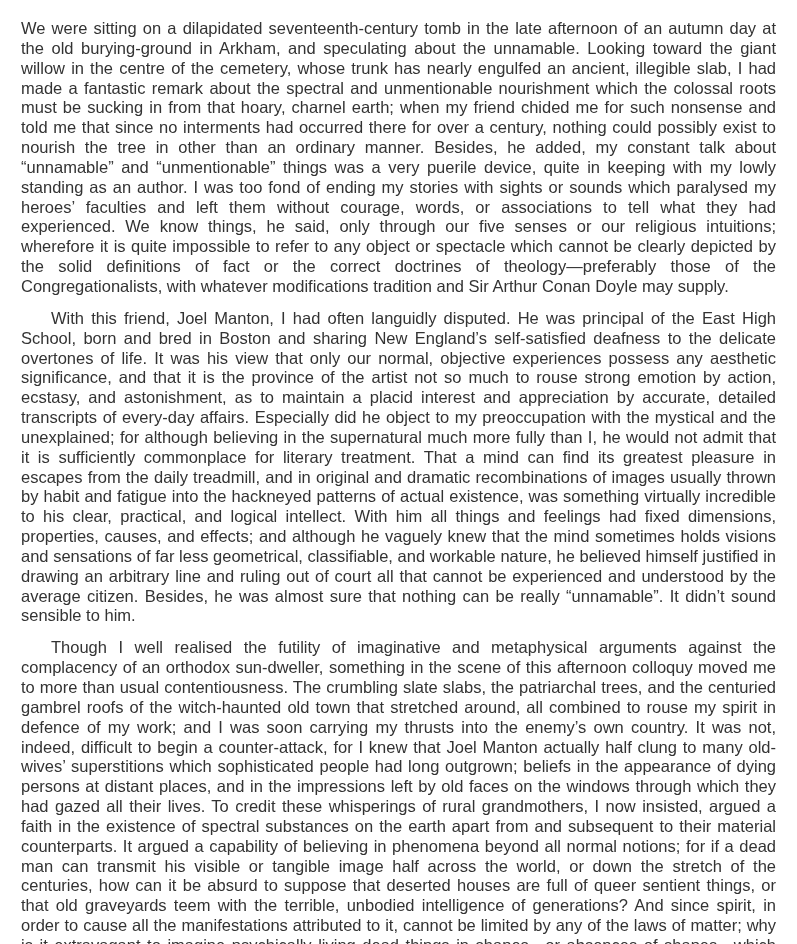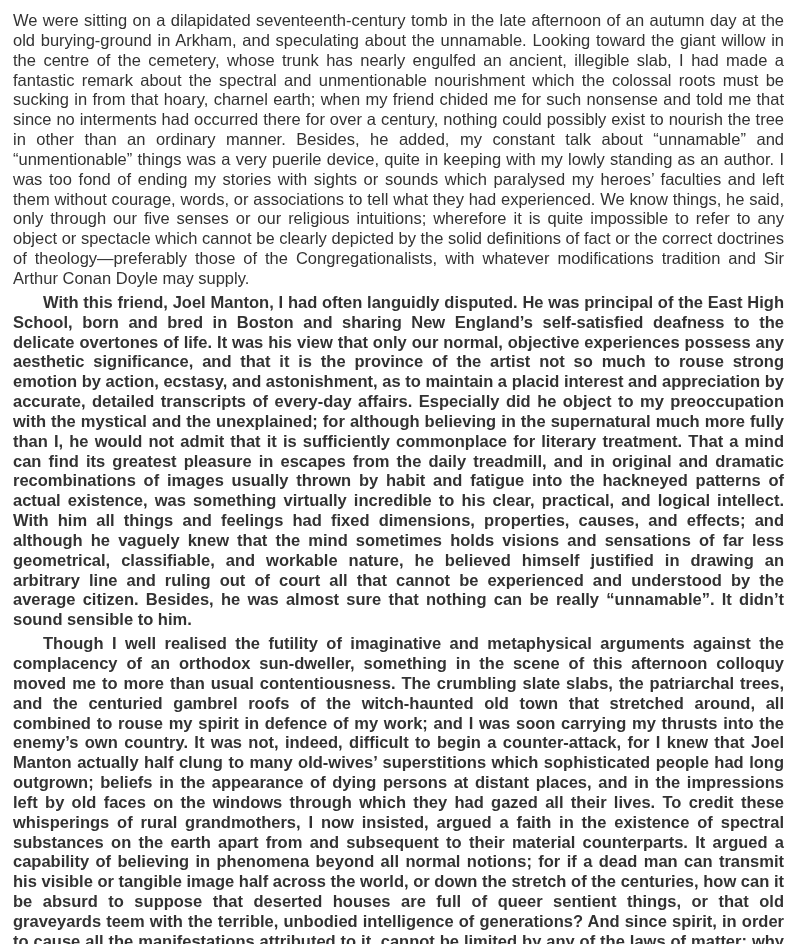--- a/index.html
+++ b/index.html
@@ -16,26 +16,25 @@
     background: #ffffff;
     color: #333333;
     font-family: "Liberation Sans", "DejaVu Sans", sans-serif;
     font-size: 16.5px;
     line-height: 19.85px;
     text-align: justify;
     -webkit-hyphens: none;
     hyphens: none;
   }
   .page p {
-    margin: 4px;
+    margin: 12px;
     padding: 0;
   }
   .page p.indent {
     text-indent: 30px;
-    font-weight: bold;
   }
 </style>
 </head>
 <body>
 
 <div class="page">
   <p>We were sitting on a dilapidated seventeenth-century tomb in the late afternoon of an autumn day at the old burying-ground in Arkham, and speculating about the unnamable. Looking toward the giant willow in the centre of the cemetery, whose trunk has nearly engulfed an ancient, illegible slab, I had made a fantastic remark about the spectral and unmentionable nourishment which the colossal roots must be sucking in from that hoary, charnel earth; when my friend chided me for such nonsense and told me that since no interments had occurred there for over a century, nothing could possibly exist to nourish the tree in other than an ordinary manner. Besides, he added, my constant talk about “unnamable” and “unmentionable” things was a very puerile device, quite in keeping with my lowly standing as an author. I was too fond of ending my stories with sights or sounds which paralysed my heroes’ faculties and left them without courage, words, or associations to tell what they had experienced. We know things, he said, only through our five senses or our religious intuitions; wherefore it is quite impossible to refer to any object or spectacle which cannot be clearly depicted by the solid definitions of fact or the correct doctrines of theology—preferably those of the Congregationalists, with whatever modifications tradition and Sir Arthur Conan Doyle may supply.</p>
   <p class="indent">With this friend, Joel Manton, I had often languidly disputed. He was principal of the East High School, born and bred in Boston and sharing New England’s self-satisfied deafness to the delicate overtones of life. It was his view that only our normal, objective experiences possess any aesthetic significance, and that it is the province of the artist not so much to rouse strong emotion by action, ecstasy, and astonishment, as to maintain a placid interest and appreciation by accurate, detailed transcripts of every-day affairs. Especially did he object to my preoccupation with the mystical and the unexplained; for although believing in the supernatural much more fully than I, he would not admit that it is sufficiently commonplace for literary treatment. That a mind can find its greatest pleasure in escapes from the daily treadmill, and in original and dramatic recombinations of images usually thrown by habit and fatigue into the hackneyed patterns of actual existence, was something virtually incredible to his clear, practical, and logical intellect. With him all things and feelings had fixed dimensions, properties, causes, and effects; and although he vaguely knew that the mind sometimes holds visions and sensations of far less geometrical, classifiable, and workable nature, he believed himself justified in drawing an arbitrary line and ruling out of court all that cannot be experienced and understood by the average citizen. Besides, he was almost sure that nothing can be really “unnamable”. It didn’t sound sensible to him.</p>
   <p class="indent">Though I well realised the futility of imaginative and metaphysical arguments against the complacency of an orthodox sun-dweller, something in the scene of this afternoon colloquy moved me to more than usual contentiousness. The crumbling slate slabs, the patriarchal trees, and the centuried gambrel roofs of the witch-haunted old town that stretched around, all combined to rouse my spirit in defence of my work; and I was soon carrying my thrusts into the enemy’s own country. It was not, indeed, difficult to begin a counter-attack, for I knew that Joel Manton actually half clung to many old-wives’ superstitions which sophisticated people had long outgrown; beliefs in the appearance of dying persons at distant places, and in the impressions left by old faces on the windows through which they had gazed all their lives. To credit these whisperings of rural grandmothers, I now insisted, argued a faith in the existence of spectral substances on the earth apart from and subsequent to their material counterparts. It argued a capability of believing in phenomena beyond all normal notions; for if a dead man can transmit his visible or tangible image half across the world, or down the stretch of the centuries, how can it be absurd to suppose that deserted houses are full of queer sentient things, or that old graveyards teem with the terrible, unbodied intelligence of generations? And since spirit, in order to cause all the manifestations attributed to it, cannot be limited by any of the laws of matter; why is it extravagant to imagine psychically living dead things in shapes—or absences of shapes—which must for human spectators be utterly and appallingly “unnamable”? “Common sense” in reflecting on these subjects, I assured my friend with some warmth, is merely a stupid absence of imagination and mental flexibility.</p>
 </div>

